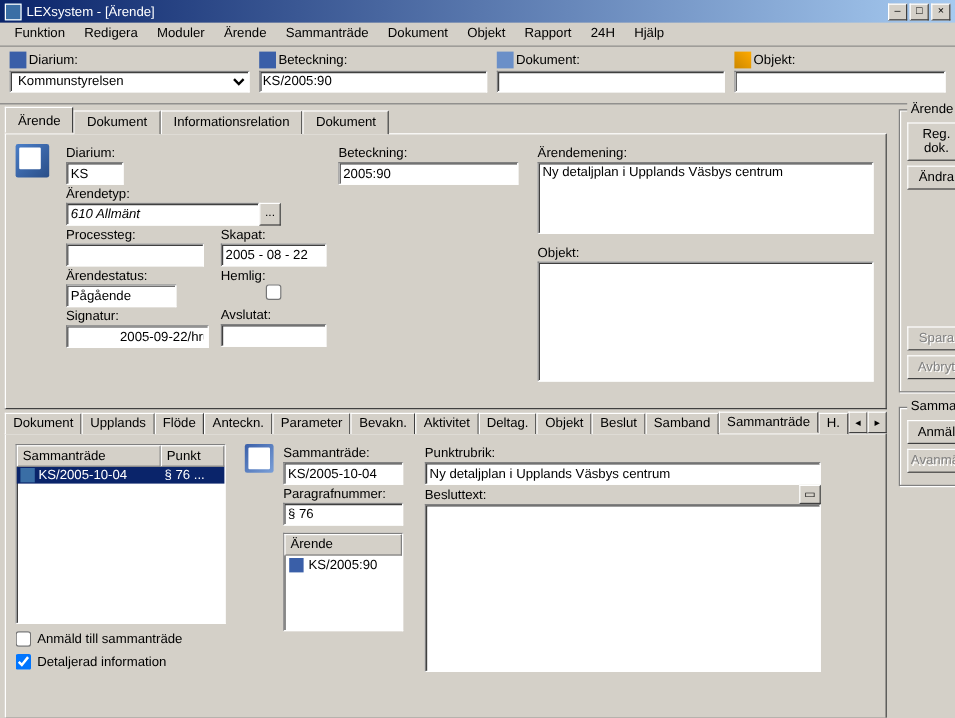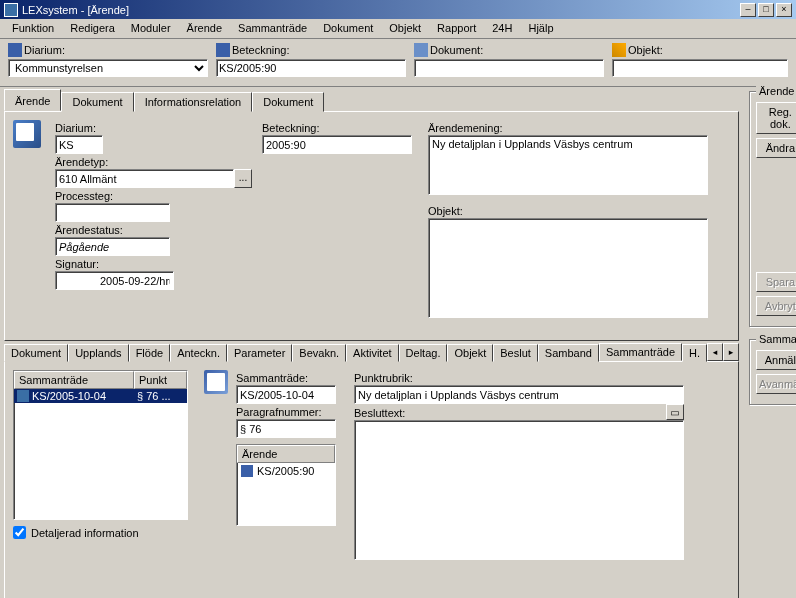--- a/index.html
+++ b/index.html
@@ -312,31 +312,39 @@
       <div class="tab">Dokument</div>
     </div>
     <div class="tab-content upper-tab-content">
       <div class="frm">
         <div class="bigicon"></div>
         <div class="fcol">
           <div class="fld-lbl">Diarium:</div>
           <input class="fld-input" style="width: 48px;" value="KS">
           <div class="fld-lbl">Ärendetyp:</div>
           <div style="display:flex">
-            <input class="fld-input" style="width: 179px;" value="610 Allmänt">
+            <input class="fld-input" style="width: 161px; font-style: italic;" value="610 Allmänt">
             <div class="browse-btn">...</div>
           </div>
           <div class="frm">
             <div class="fcol">
               <div class="fld-lbl">Processteg:</div>
               <input class="fld-input" style="width: 115px;" value="">
               <div class="fld-lbl">Ärendestatus:</div>
-              <input class="fld-input" style="width: 115px; font-style: italic;" value="Pågående">
+              <input class="fld-input" style="width: 92px;" value="Pågående">
               <div class="fld-lbl">Signatur:</div>
               <input class="fld-input" style="width: 119px; padding-left: 44px;" value="2005-09-22/hru">
+            </div>
+            <div class="fcol">
+              <div class="fld-lbl">Skapat:</div>
+              <input class="fld-input" style="width: 88px;" value="2005 - 08 - 22">
+              <div class="fld-lbl">Hemlig:</div>
+              <input type="checkbox" style="">
+              <div class="fld-lbl" style="margin-top:7px">Avslutat:</div>
+              <input class="fld-input" style="width: 88px;" value="">
             </div>
           </div>
         </div>
         <div class="fcol" style="margin-left:-110px;margin-top:0">
           <div class="fld-lbl" style="margin-left:110px">Beteckning:</div>
           <input class="fld-input" style="width: 150px; margin-left: 110px;" value="2005:90">
         </div>
         <div class="fcol" style="margin-left:6px">
           <div class="fld-lbl">Ärendemening:</div>
           <textarea class="fld-textarea" style="width: 280px; height: 60px;">Ny detaljplan i Upplands Väsbys centrum</textarea>
@@ -375,20 +383,24 @@
             </div>
             <div class="list-row">
               <div class="list-cell" style="width:120px">
                   <span class="rowicon"></span>
                   <span>KS/2005-10-04</span>
                 </div>
               <div class="list-cell" style="flex:1">§ 76 ...</div>
             </div>
           </div>
           <div class="chk">
+              <input type="checkbox" style="">
+              <span>Anmäld till sammanträde</span>
+            </div>
+          <div class="chk">
               <input type="checkbox" checked="" style="">
               <span>Detaljerad information</span>
             </div>
         </div>
         <div class="fcol" style="margin-left:6px">
           <div style="display:flex;gap:4px;align-items:flex-start">
             <div class="bigicon" style="width:24px;height:24px;background:linear-gradient(135deg,#3a5fa8,#7a9fd8)"></div>
             <div class="fcol">
               <div class="fld-lbl">Sammanträde:</div>
               <input class="fld-input" style="width: 100px;" value="KS/2005-10-04">

